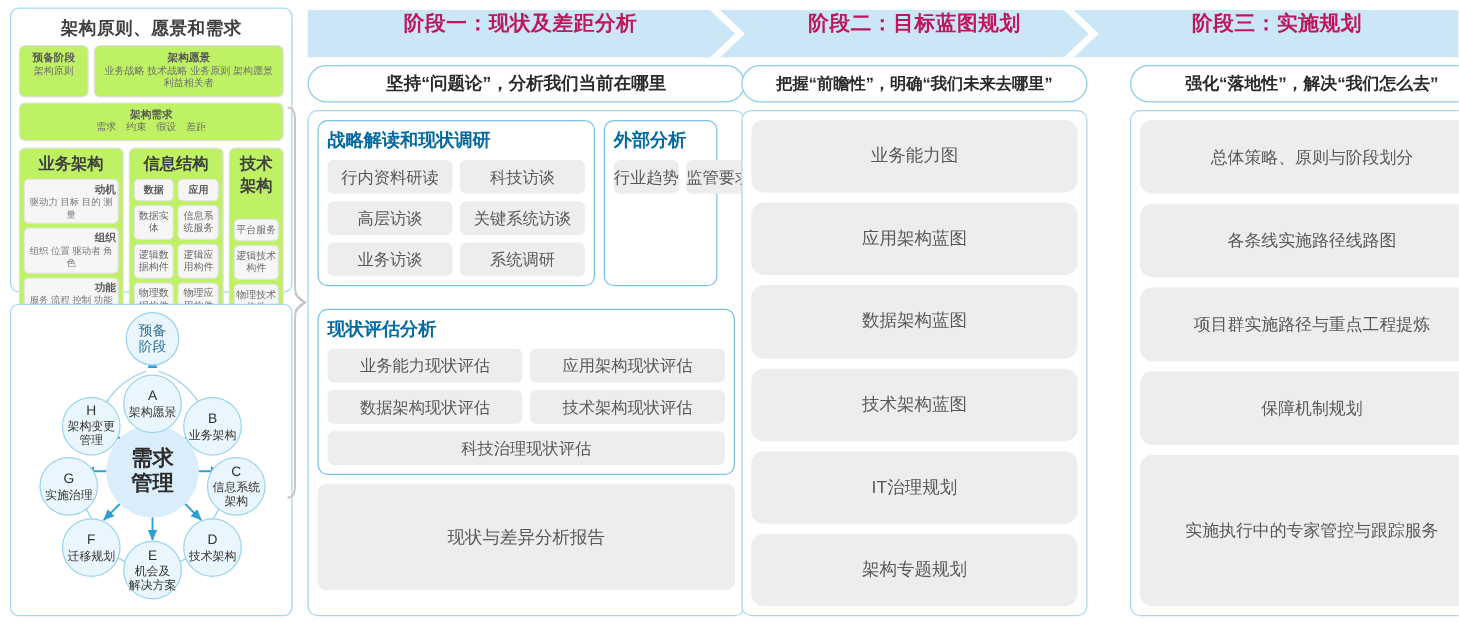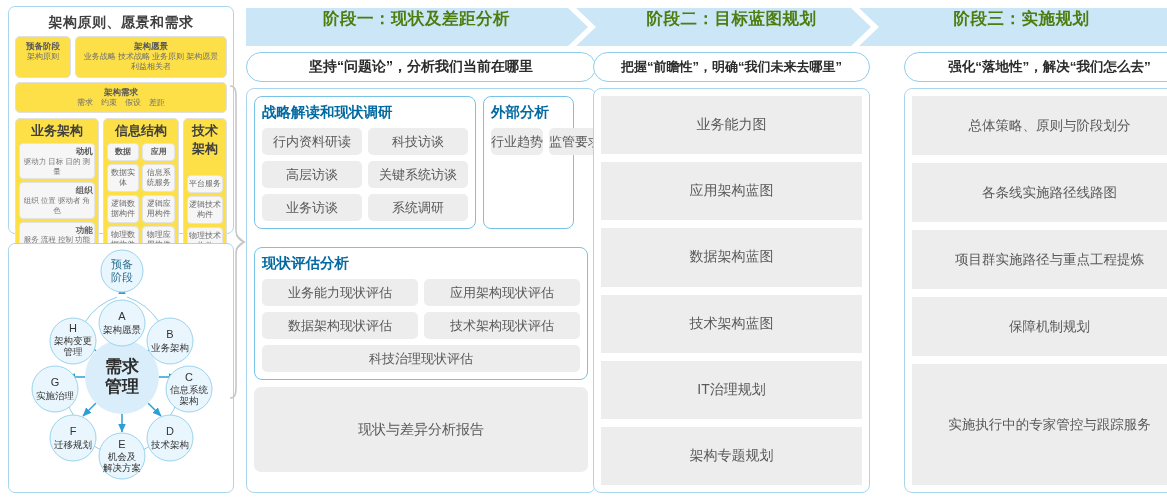--- a/index.html
+++ b/index.html
@@ -17,28 +17,28 @@
   .rb { 
     border: 1px solid #a9d6ef; border-radius: 7px; background: #ffffff;
   }
   #togaf-framework { position: absolute; left: 0; top: 0; width: 226px; height: 228px; padding: 5px 6px; }
   #togaf-cycle-box { position: absolute; left: 0; top: 237px; width: 226px; height: 250px; }
 
   .fw-title {
     text-align: center; font-weight: bold; font-size: 14px; color: #3f3f3f;
     letter-spacing: .5px; padding: 2px 0 4px;
   }
-  .gbox { background: #fde047; border: 1px solid #e0e0e0; border-radius: 5px; }
+  .gbox { background: #bef264; border: 1px solid #e0e0e0; border-radius: 5px; }
   .gbox-h { font-weight: bold; color: #595959; text-align: center; }
   .gbox-s { color: #6e6e6e; text-align: center; }
 
   .row1 { display: flex; gap: 4px; }
   .cell-prep { width: 56px; padding: 4px 2px; }
   .cell-vision { flex: 1; padding: 4px 3px; }
-  .req-row { margin-top: 4px; padding: 4px 2px; }
+  .req-row { margin-top: 4px; padding: 4px 2px; font-family: Liberation Mono, monospace; }
 
   .pillars { display: flex; gap: 4px; margin-top: 5px; }
   .pillar { padding: 3px 3px 4px; }
   .p-biz { width: 88px; }
   .p-info { width: 80px; }
   .p-tech { width: 46px; }
   .pillar-title { font-weight: bold; font-size: 13px; color: #3f3f3f; text-align: center; margin-bottom: 3px; }
   .inner { background: #f6f6f6; border: 1px solid #e3e3e3; border-radius: 4px; padding: 2px 1px; margin-bottom: 3px; }
   .inner:last-child { margin-bottom: 0; }
   .inner .h { font-weight: bold; font-size: 8.5px; color: #5c5c5c; text-align: right; line-height: 1.25; }
@@ -58,21 +58,21 @@
   
   #adm-svg { position: absolute; left: 0; top: 0; width: 226px; height: 250px; }
 
   
   #bracket { position: absolute; left: 228px; top: 84px; width: 18px; height: 316px; }
 
   
   #phase-band { position: absolute; left: 246px; top: 8px; width: 921px; height: 38px; }
   .band-title {
     position: absolute; top: 0; height: 38px; display: flex; align-items: center; justify-content: center;
-    font-weight: bold; font-size: 16.5px; color: #4d7c0f; letter-spacing: .5px; white-space: nowrap;
+    font-weight: bold; font-size: 16.5px; color: #be185d; letter-spacing: .5px; white-space: nowrap;
   }
 
   
   .phase-col { position: absolute; top: 52px; }
   #phase1-col { left: 246px; width: 350px; }
   #phase2-col { left: 593px; width: 277px; }
   #phase3-col { left: 904px; width: 291px; }
 
   .subtitle-box {
     height: 30px; border: 1px solid #8fcdea; border-radius: 15px; background: #fff;
@@ -103,21 +103,21 @@
   .card-survey { width: 222px; }
   .card-external { width: 91px; }
   .card-assess { margin-top: 18px; }
   .tile-wide { grid-column: 1 / span 2; }
   .report-tile {
     margin-top: 7px; background: #ededed; border-radius: 7px; height: 85px;
     display: flex; align-items: center; justify-content: center; font-size: 14px; color: #595959;
   }
   
   .big-tile {
-    background: #ededed; border-radius: 0; flex: 1;
+    background: #ededed; border-radius: 10px; flex: 1;
     display: flex; align-items: center; justify-content: center;
     font-size: 14px; color: #595959; white-space: nowrap;
   }
   #phase3-body .big-tile { font-size: 13.5px; }
   .grow2 { flex: 2.05; }
 </style>
 </head>
 <body>
 
 <div class="page">

